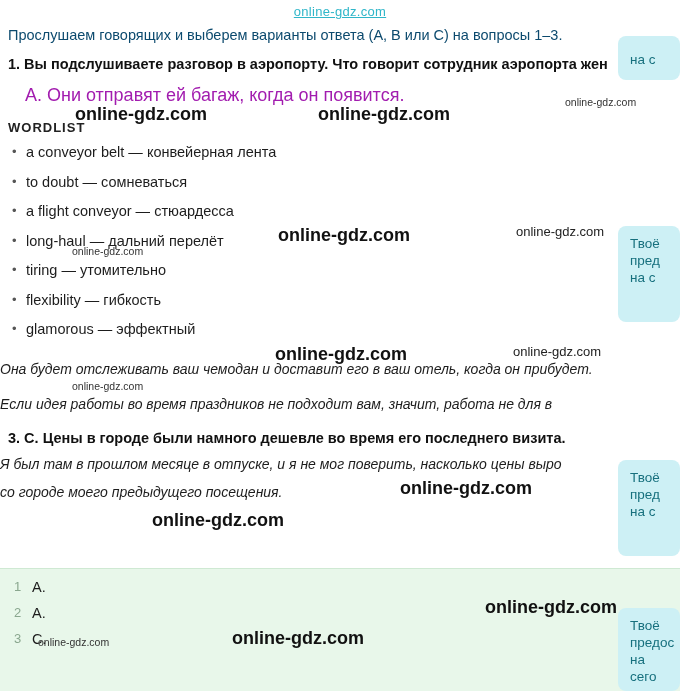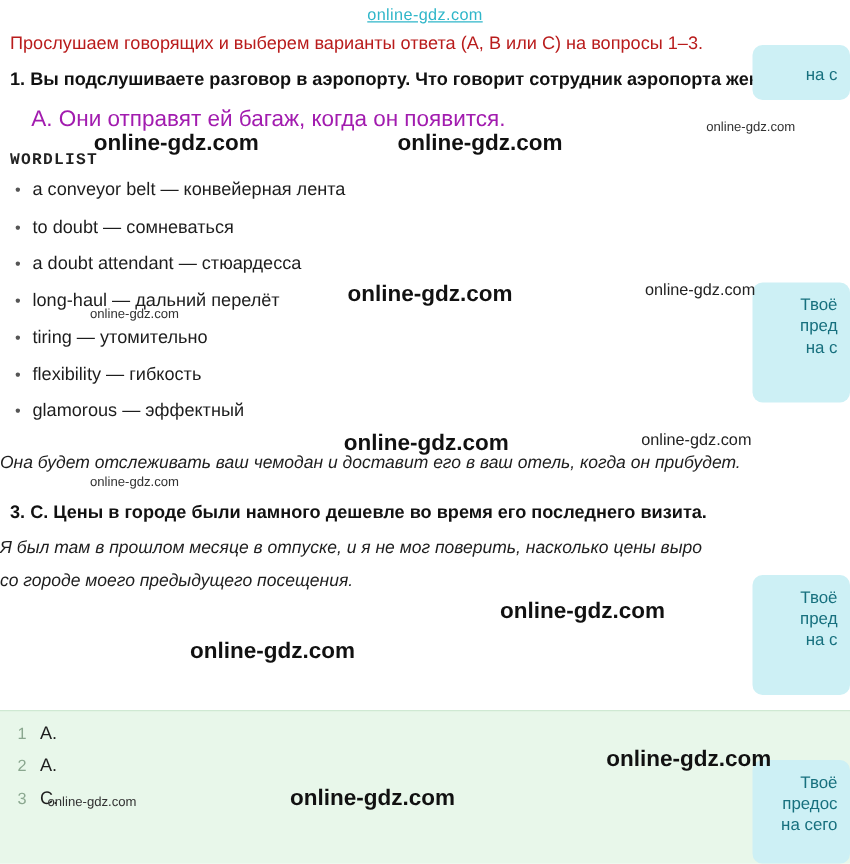--- a/index.html
+++ b/index.html
@@ -32,21 +32,21 @@
     letter-spacing: 0.3px;
   }
   .content {
     position: absolute;
     top: 26px;
     left: 0;
     width: 680px;
   }
   .intro {
     font-size: 14.5px;
-    color: #b91c1c;
+    color: #0c4a6e;
     padding: 0 8px 0 8px;
     line-height: 1.35;
   }
   .q-bold {
     font-size: 14.5px;
     font-weight: bold;
     color: #111;
     padding: 9px 8px 0 8px;
     line-height: 1.35;
     white-space: nowrap;
@@ -57,21 +57,20 @@
     padding: 9px 8px 0 25px;
     line-height: 1.35;
   }
   .wordlist-title {
     font-size: 13px;
     font-weight: bold;
     letter-spacing: 1px;
     color: #222;
     padding: 13px 8px 0 8px;
     font-variant: small-caps;
-    font-family: Liberation Mono, monospace;
   }
   .wordlist {
     list-style: none;
     margin: 10px 0 0 0;
     padding: 0 8px 0 26px;
   }
   .wordlist li {
     font-size: 14.5px;
     color: #1d1d1d;
     line-height: 1.0;
@@ -131,23 +130,22 @@
   
   .teal-card {
     position: absolute;
     right: 0;
     background: #cdf0f5;
     border-radius: 8px;
     color: #17707e;
     font-size: 13.5px;
     line-height: 1.25;
     padding: 10px 10px 10px 12px;
-    width: 78px;
+    width: 62px;
     box-sizing: border-box;
-    text-align: right;
   }
   .teal-card.c1 { top: 36px; height: 44px; padding-top: 16px;}
   .teal-card.c2 { top: 226px; height: 96px; }
   .teal-card.c3 { top: 460px; height: 96px; }
   .teal-card.c4 { top: 608px; height: 83px; background: #cdf0f5; }
 
   
   .wm {
     position: absolute;
     color: #111;
@@ -176,31 +174,32 @@
 
     <div class="q-bold">1. Вы подслушиваете разговор в аэропорту. Что говорит сотрудник аэропорта жен</div>
 
     <div class="ans-line">A. Они отправят ей багаж, когда он появится.</div>
 
     <div class="wordlist-title">WORDLIST</div>
 
     <ul class="wordlist">
       <li>a conveyor belt — конвейерная лента</li>
       <li>to doubt — сомневаться</li>
-      <li>a doubt attendant — стюардесса</li>
+      <li>a flight conveyor — стюардесса</li>
       <li>long-haul — дальний перелёт</li>
       <li>tiring — утомительно</li>
       <li>flexibility — гибкость</li>
       <li>glamorous — эффектный</li>
     </ul>
 
     <div class="answer-italic">Она будет отслеживать ваш чемодан и доставит его в ваш отель, когда он прибудет.</div>
 
     <div class="block-gap"></div>
 
+    <div class="answer-italic">Если идея работы во время праздников не подходит вам, значит, работа не для в</div>
 
     <div class="block-gap"></div>
 
     <div class="answer-bold">3. C. Цены в городе были намного дешевле во время его последнего визита.</div>
     <div class="answer-italic">Я был там в прошлом месяце в отпуске, и я не мог поверить, насколько цены выро</div>
     <div class="answer-italic">со городе моего предыдущего посещения.</div>
 
   </div>
 
   <div class="green-panel">

